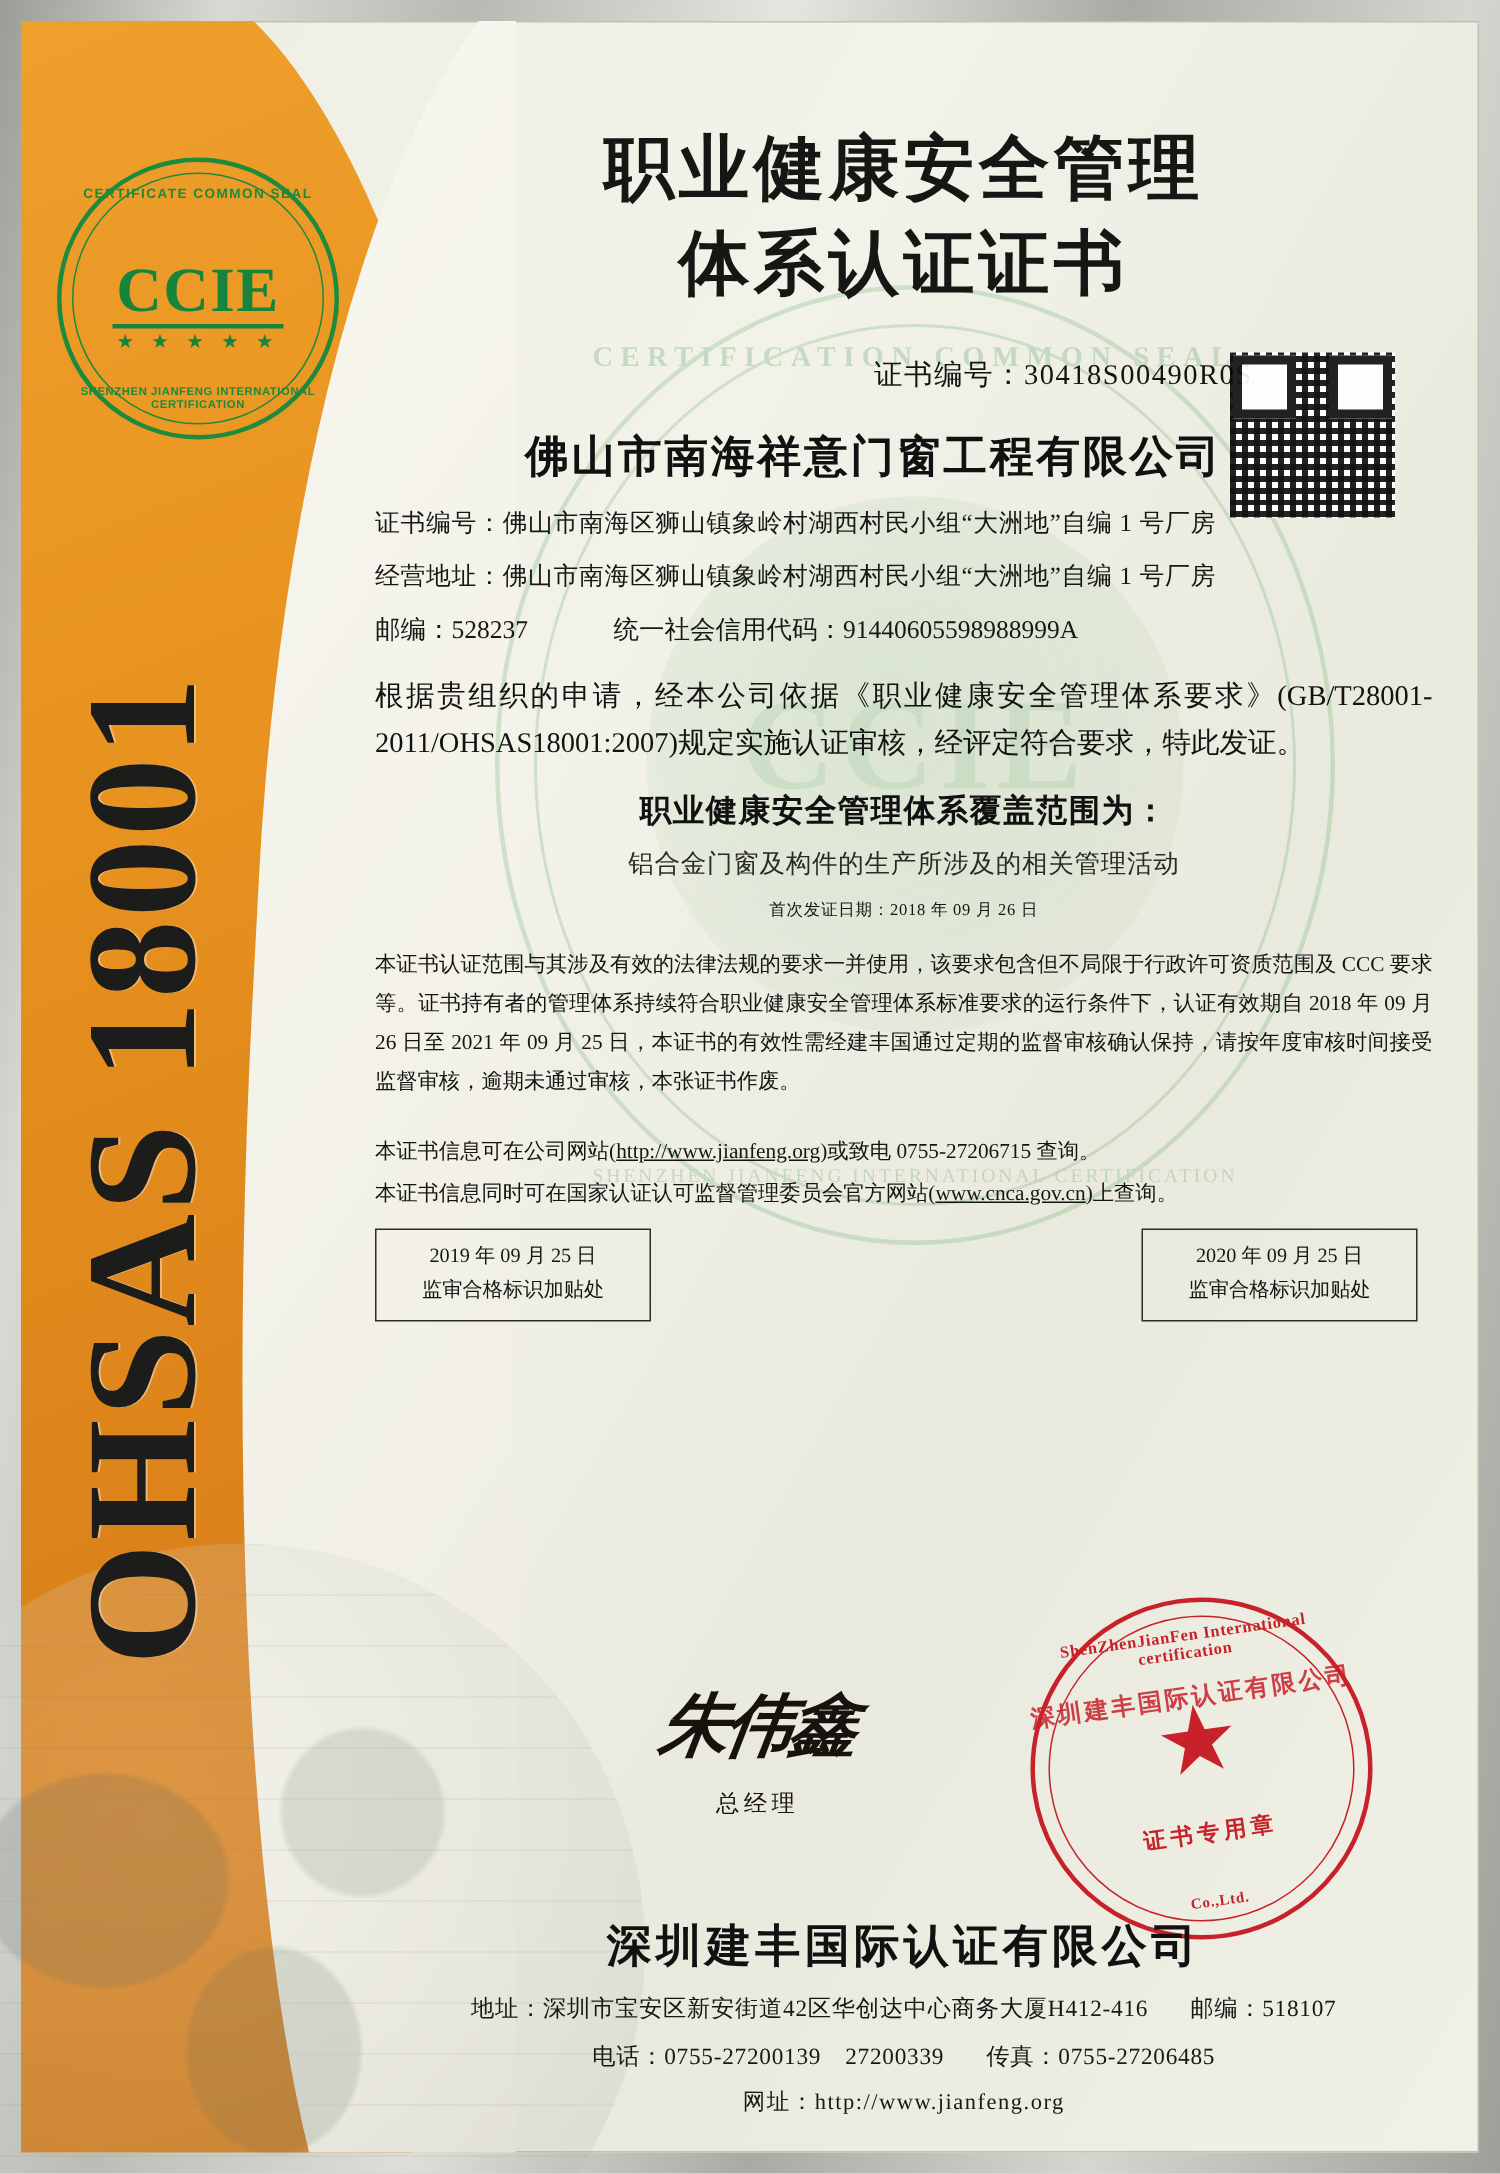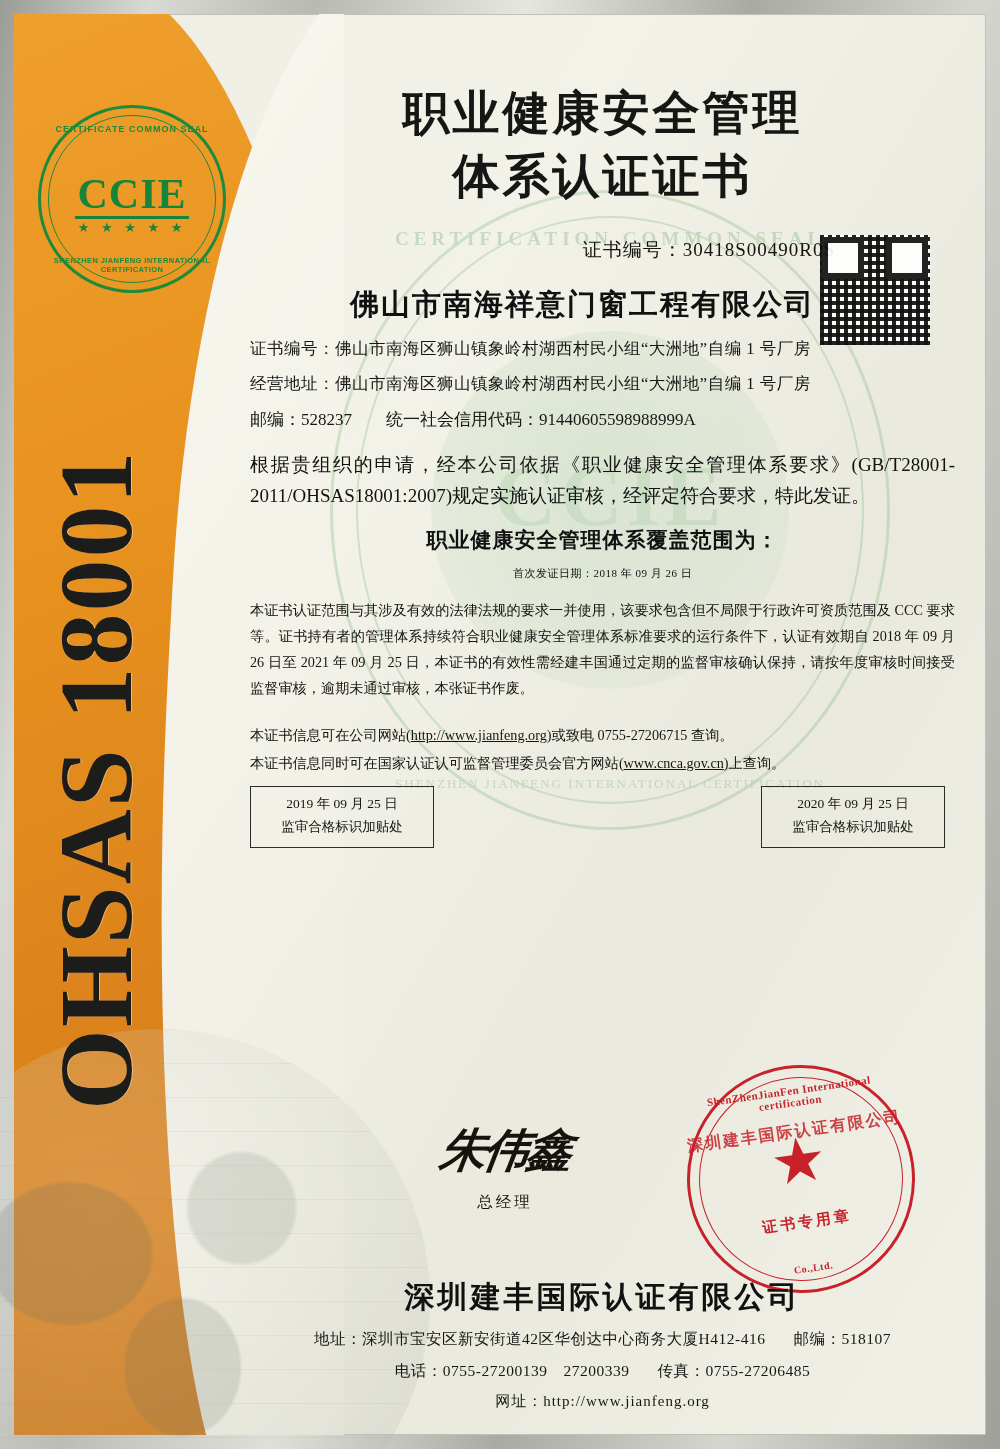--- a/index.html
+++ b/index.html
@@ -151,21 +151,21 @@
     margin-top:22px;text-align:center;padding-right:40px;
     font-family:Liberation Serif, serif;font-weight:bold;font-size:29px;color:#111;letter-spacing:2px;
   }
   .addr-line{
     margin-top:13px;font-size:16.5px;color:#171716;letter-spacing:.5px;
     font-family:"Liberation Serif", serif;
   }
   .addr-line .lbl{display:inline-block;}
   .pc-row{
     margin-top:13px;font-size:17px;color:#171716;font-family:"Liberation Serif", serif;
-    display:flex;gap:34px;
+    display:flex;gap:57px;
   }
   .body-para{
     margin-top:18px;font-size:19px;line-height:1.65;color:#121211;
     font-family:"Liberation Serif", serif;text-align:justify;
   }
   .scope-title{
     margin-top:14px;text-align:center;font-weight:bold;font-size:21px;color:#111;
     font-family:"Liberation Serif", serif;letter-spacing:1px;
   }
   .scope-text{
@@ -295,20 +295,21 @@
     </div>
 
     <div class="pc-row">
       <span><span>邮编：</span><span>528237</span></span>
       <span><span>统一社会信用代码：</span><span>91440605598988999A</span></span>
     </div>
 
     <div class="body-para">根据贵组织的申请，经本公司依据《职业健康安全管理体系要求》(GB/T28001-2011/OHSAS18001:2007)规定实施认证审核，经评定符合要求，特此发证。</div>
 
     <div class="scope-title">职业健康安全管理体系覆盖范围为：</div>
+    <div class="scope-text">铝合金门窗及构件的生产所涉及的相关管理活动</div>
 
     <div class="issue-date">
       <span>首次发证日期：</span><span>2018 年 09 月 26 日</span>
     </div>
 
     <div class="fine">本证书认证范围与其涉及有效的法律法规的要求一并使用，该要求包含但不局限于行政许可资质范围及 CCC 要求等。证书持有者的管理体系持续符合职业健康安全管理体系标准要求的运行条件下，认证有效期自 2018 年 09 月 26 日至 2021 年 09 月 25 日，本证书的有效性需经建丰国通过定期的监督审核确认保持，请按年度审核时间接受监督审核，逾期未通过审核，本张证书作废。</div>
 
     <div class="fine" style="margin-top:20px;">
       <span>本证书信息可在公司网站(</span><span class="u">http://www.jianfeng.org</span><span>)或致电 0755-27206715 查询。</span>
     </div>

